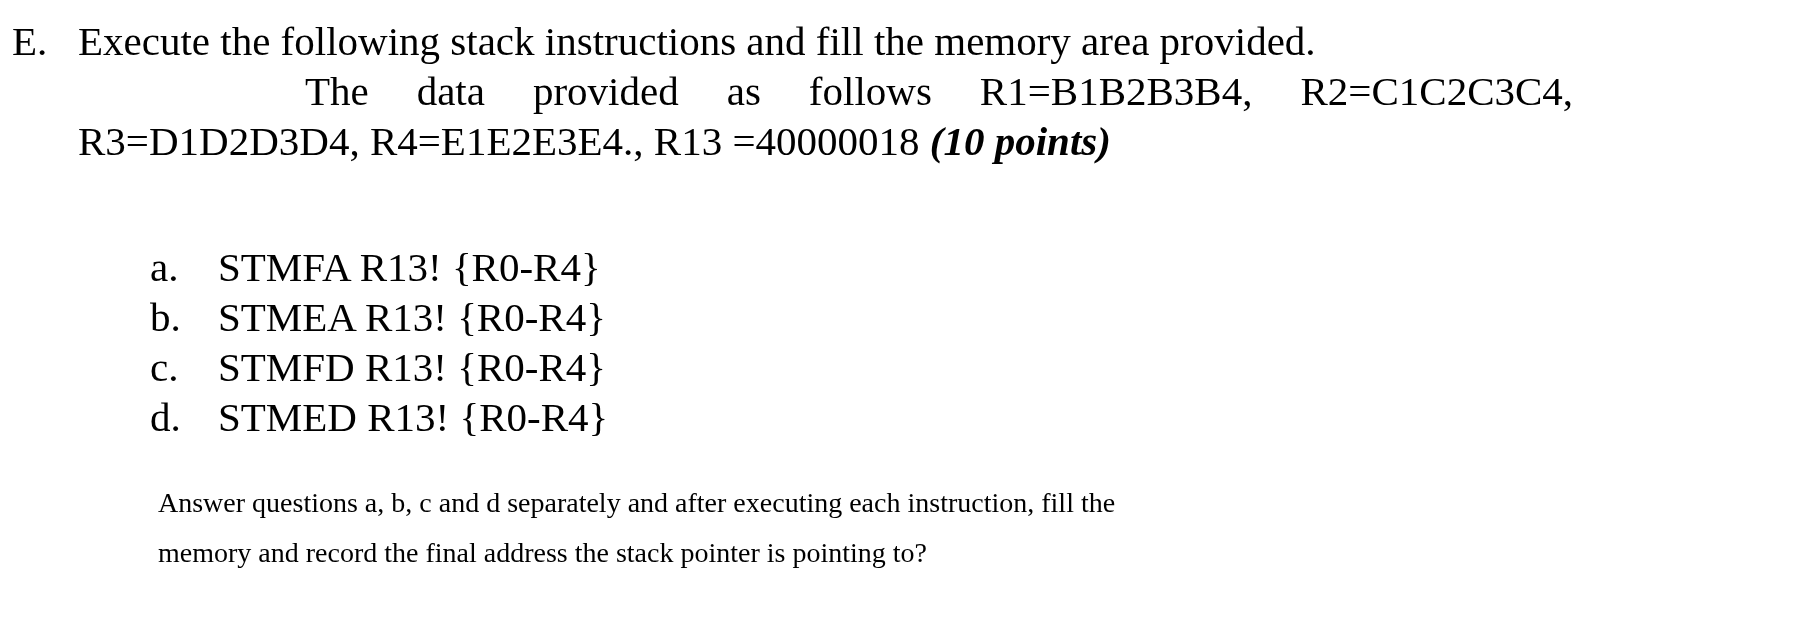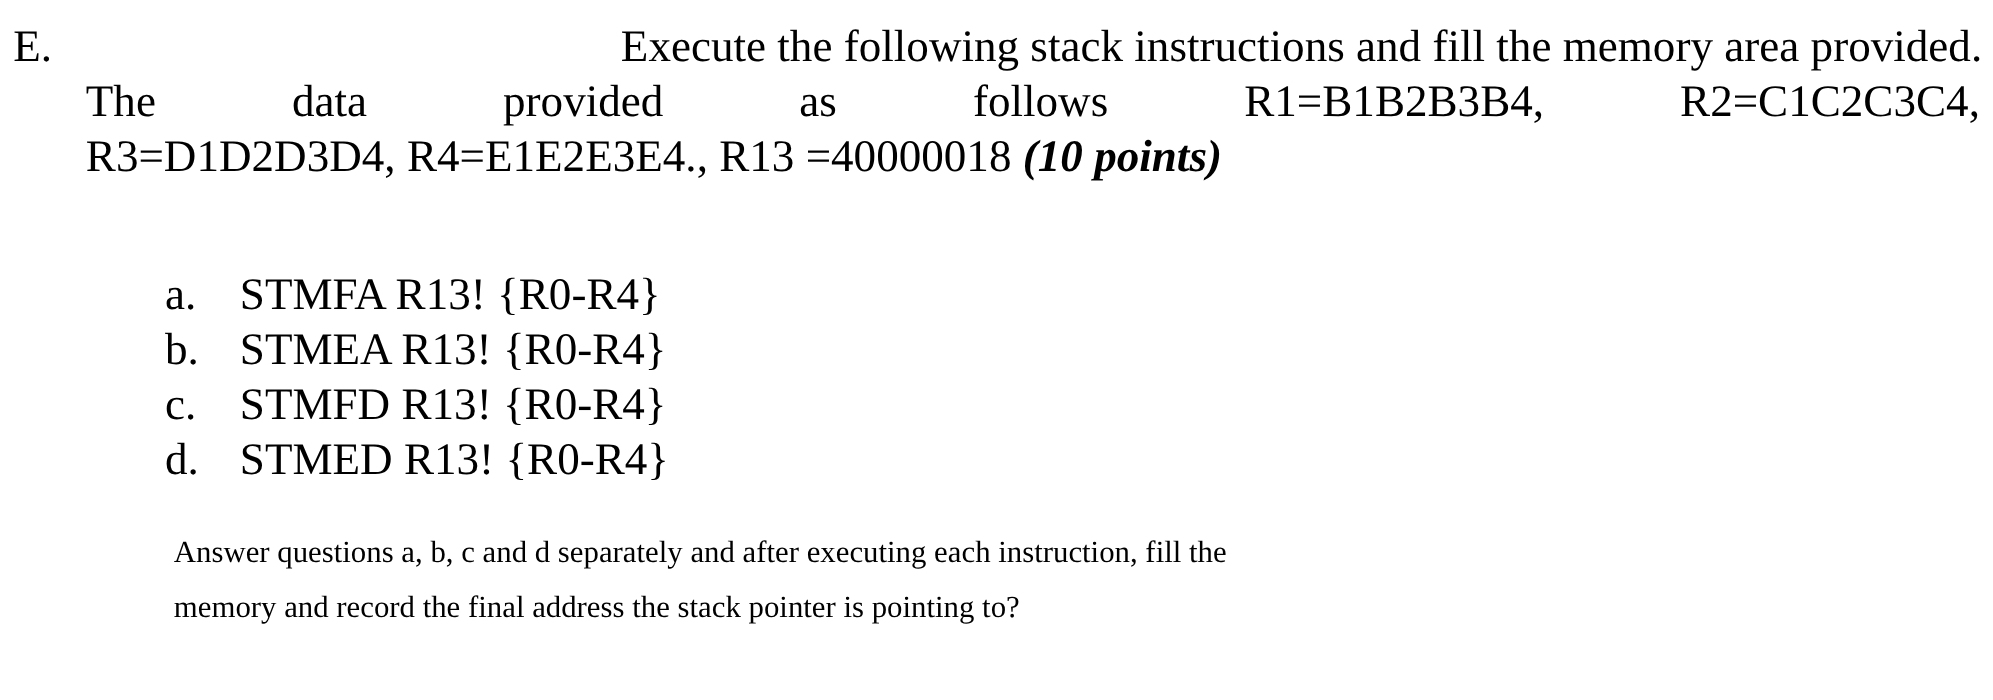--- a/index.html
+++ b/index.html
@@ -46,39 +46,39 @@
   }
 
   .q-body {
     flex: 1 1 auto;
     font-size: 41px;
     line-height: 50px;
   }
 
   .q-line-1 {
     white-space: nowrap;
-    text-align: right;
   }
 
   
   .q-para-justified {
     text-align: justify;
     text-align-last: left;
     width: 1722px;
     font-size: 41px;
     line-height: 50px;
   }
   .q-para-justified .jline {
     display: block;
     white-space: nowrap;
   }
   .q-para-justified .jline.stretch {
     display: flex;
-    justify-content: space-between;
+    justify-content: center;
     white-space: nowrap;
+    gap: 48px;
   }
 
   .bold-italic {
     font-weight: bold;
     font-style: italic;
     margin-top: 48px;
   }
 
   
   .sub-list {

